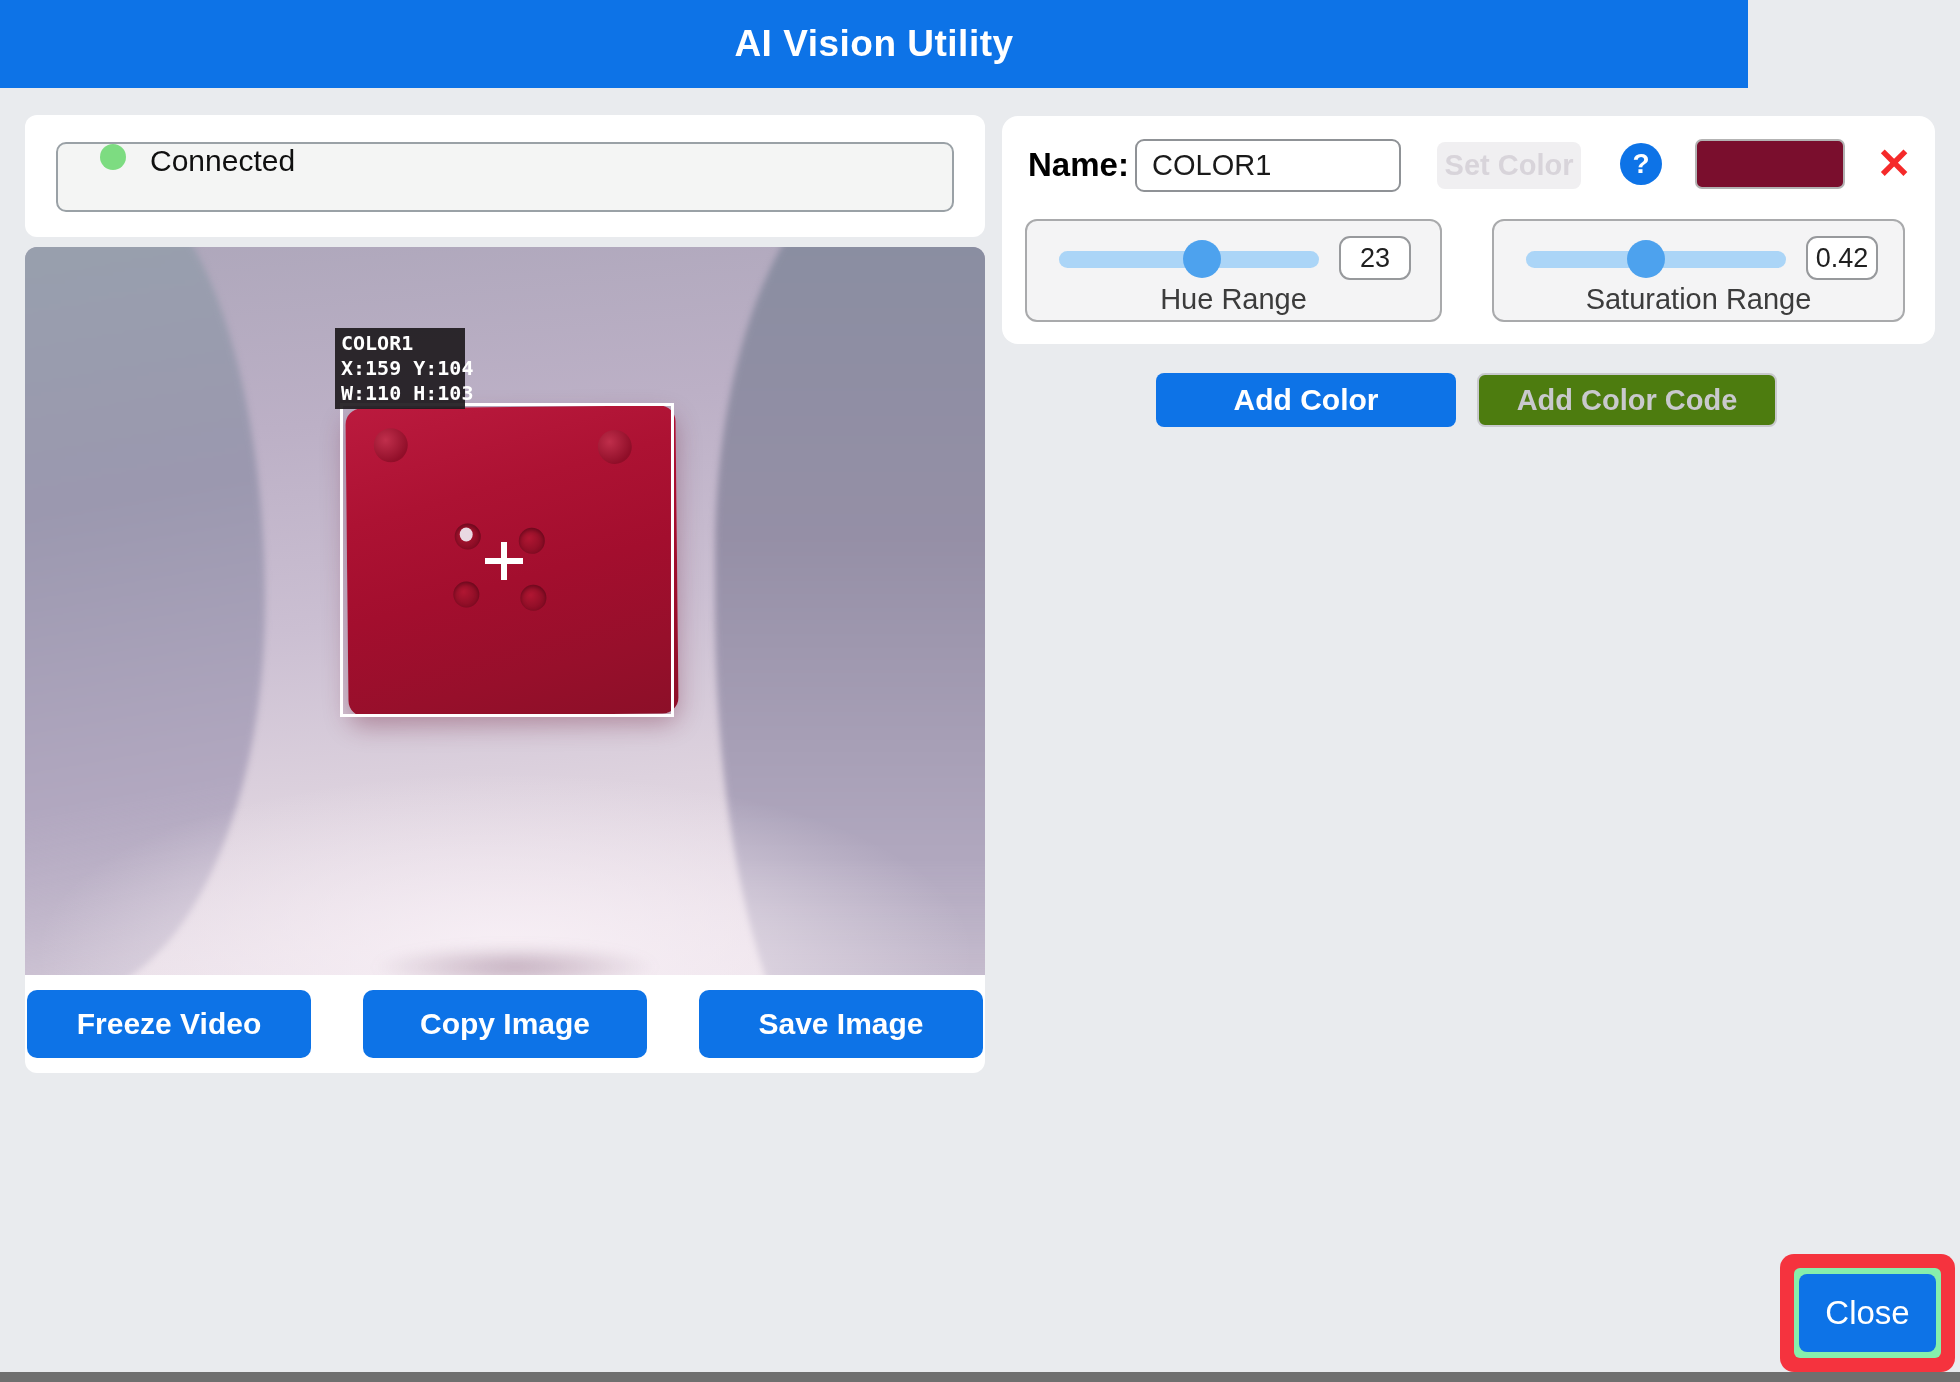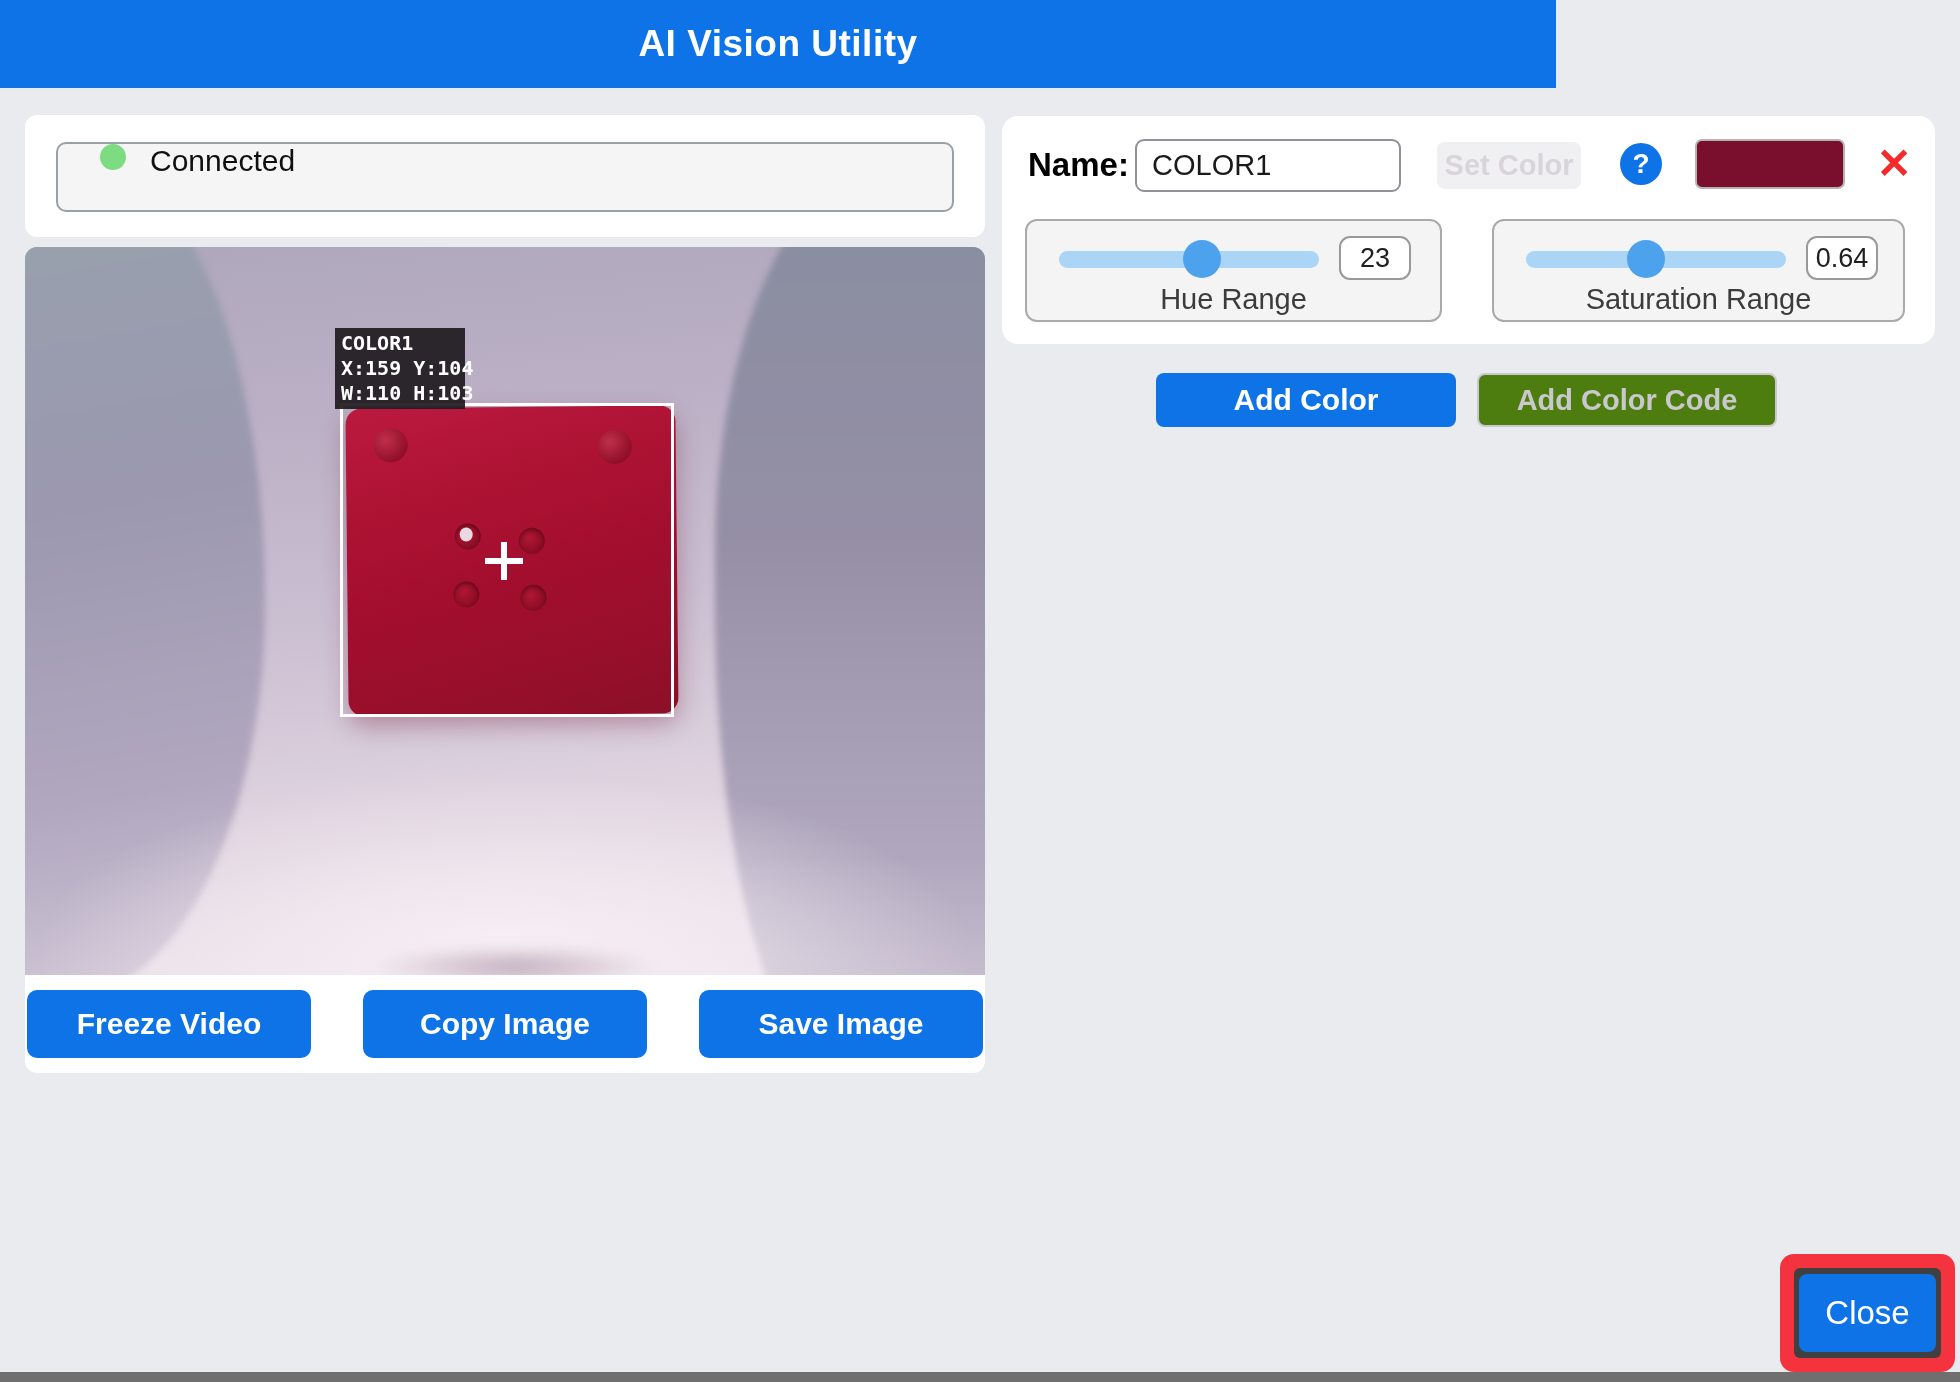--- a/index.html
+++ b/index.html
@@ -7,21 +7,21 @@
   body {
     font-family: "Liberation Sans", sans-serif;
     background: #e9ebee;
     position: relative;
     overflow: hidden;
   }
   #app { position: absolute; inset: 0; }
 
   
   .titlebar {
-    position: absolute; left: 0; top: 0; width: 1556px; height: 88px;
+    position: absolute; left: 0; top: 0; width: 1748px; height: 88px;
     background: #0d73e7;
     display: flex; align-items: center; justify-content: center;
   }
   .titlebar .title {
     color: #ffffff; font-size: 37px; font-weight: bold; letter-spacing: 0.5px;
   }
 
   
   .card {
     position: absolute; background: #ffffff; border-radius: 12px;
@@ -187,21 +187,21 @@
     font-family: "Liberation Sans", sans-serif;
     font-size: 29px; font-weight: bold; color: #c9c9cd;
   }
 
   
   .close-highlight {
     position: absolute; left: 1780px; top: 1254px; width: 175px; height: 118px;
     border-radius: 14px; display: flex; align-items: center; justify-content: center;
   }
   .close-pad {
-    width: 147px; height: 90px; background: #404040; border-radius: 6px;
+    width: 147px; height: 90px; background: #86efac; border-radius: 6px;
     display: flex; align-items: center; justify-content: center;
   }
   .close-btn { width: 137px; height: 78px; border-radius: 8px; font-size: 33px; font-weight: normal; }
 
   .bottom-strip {
     position: absolute; left: 0; top: 1372px; width: 1960px; height: 10px;
     background: #6f6f6f;
   }
 </style>
 </head>
@@ -269,21 +269,21 @@
         <span class="slider-thumb" style="left:55%;"></span>
       </div>
       <div class="slider-value">23</div>
       <div class="slider-label">Hue Range</div>
     </div>
 
     <div class="slider-card sat">
       <div class="slider-track">
         <span class="slider-thumb" style="left:46%;"></span>
       </div>
-      <div class="slider-value">0.64</div>
+      <div class="slider-value">0.42</div>
       <div class="slider-label">Saturation Range</div>
     </div>
   </div>
 
   <button class="btn-blue add-color-btn">Add Color</button>
   <button class="add-code-btn" disabled="">Add Color Code</button>
 
   <div class="close-highlight" style="background-color: rgb(245, 51, 62);">
     <div class="close-pad">
       <button class="btn-blue close-btn">Close</button>

